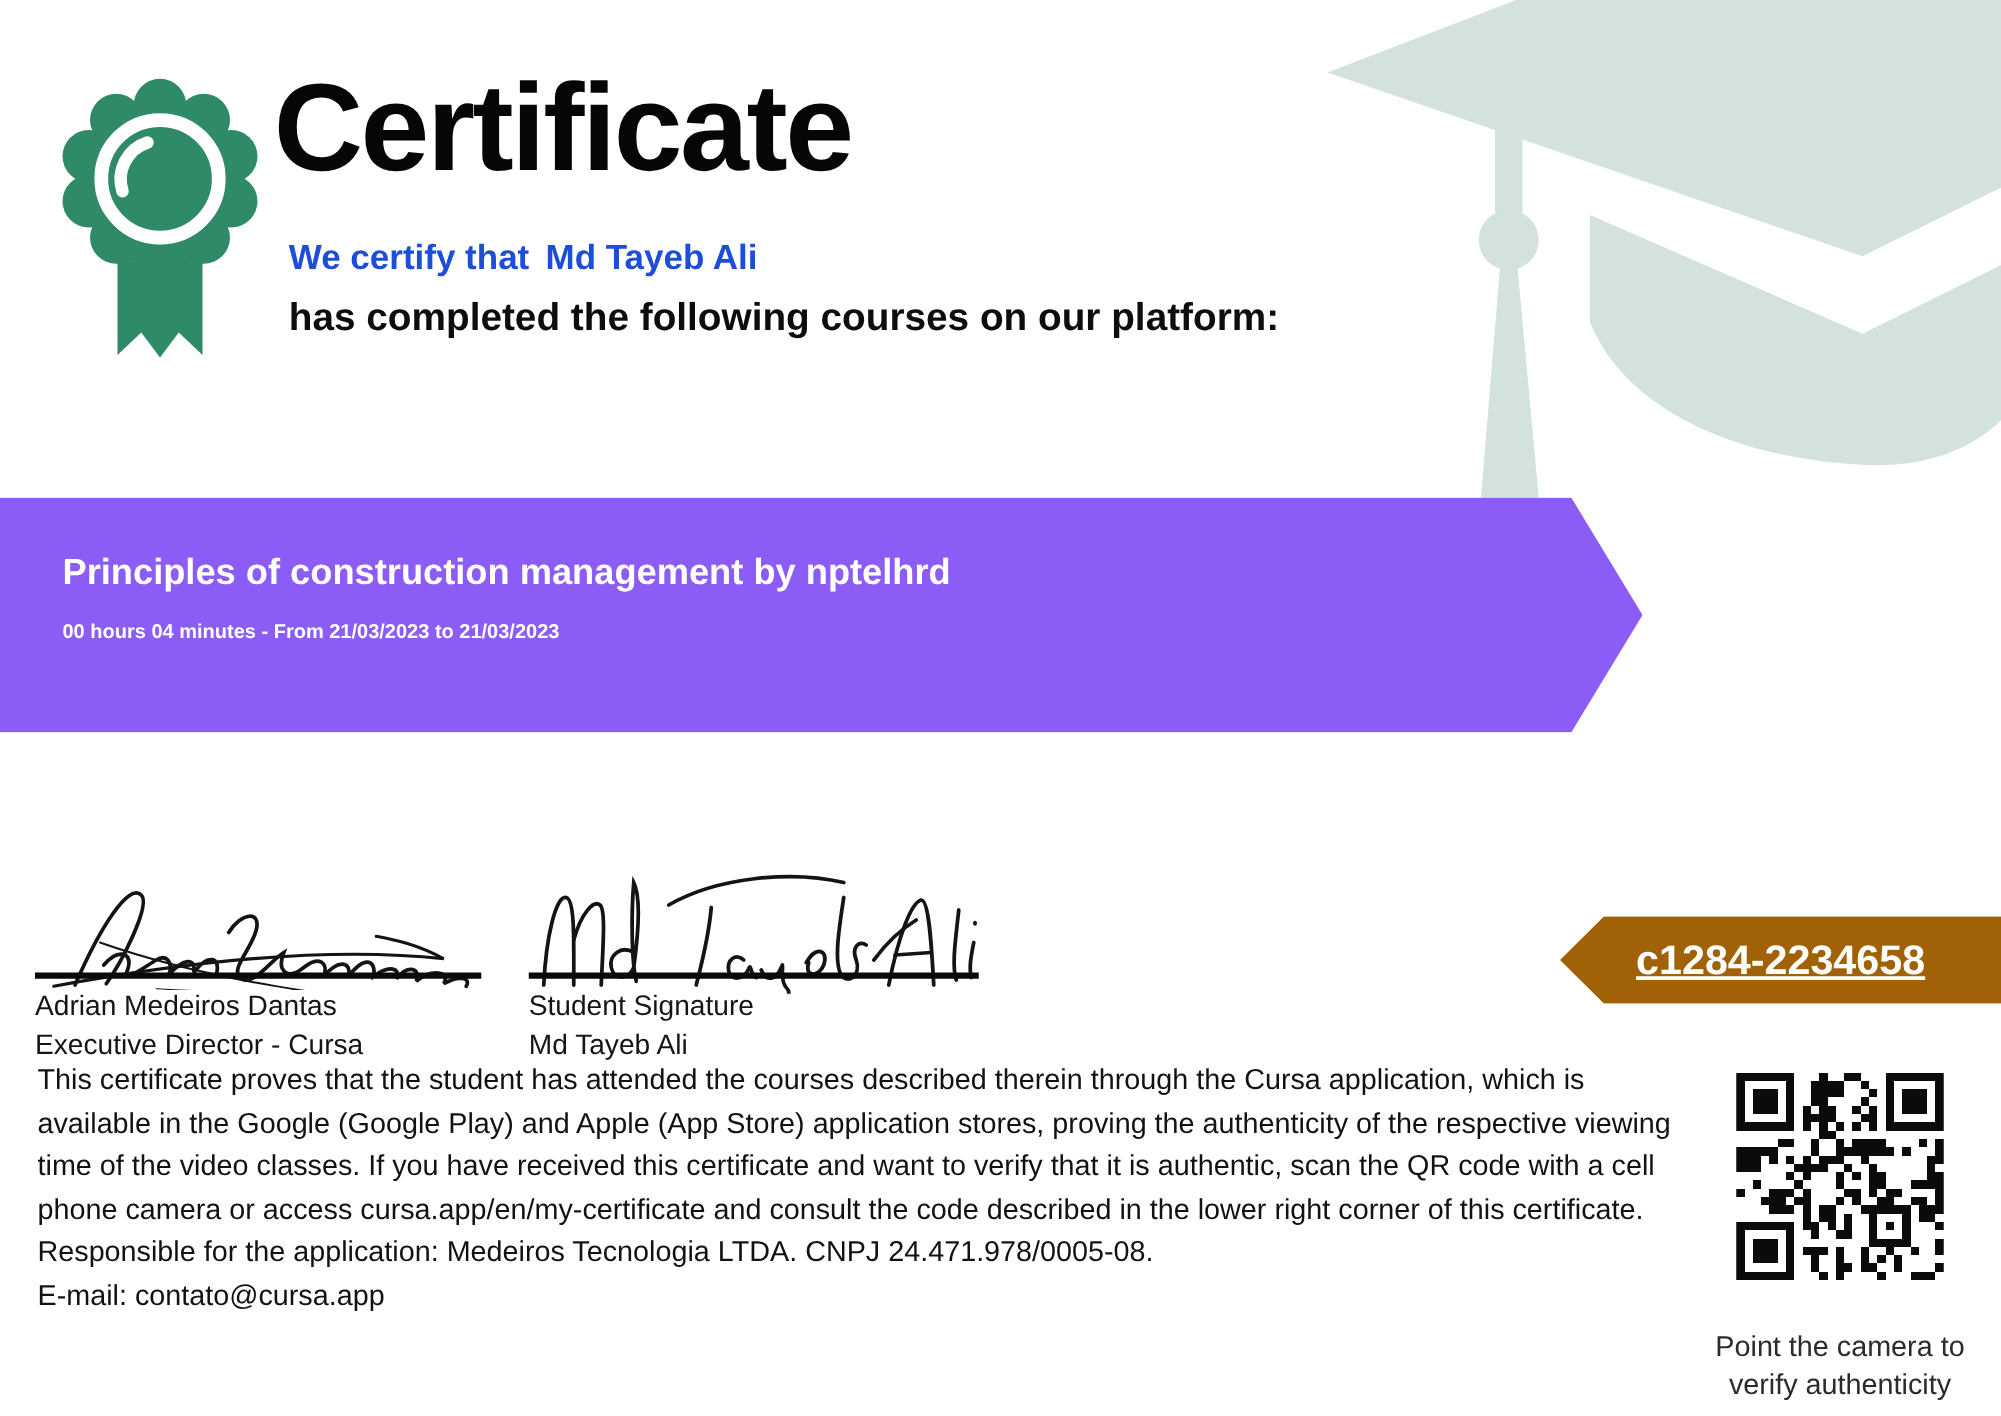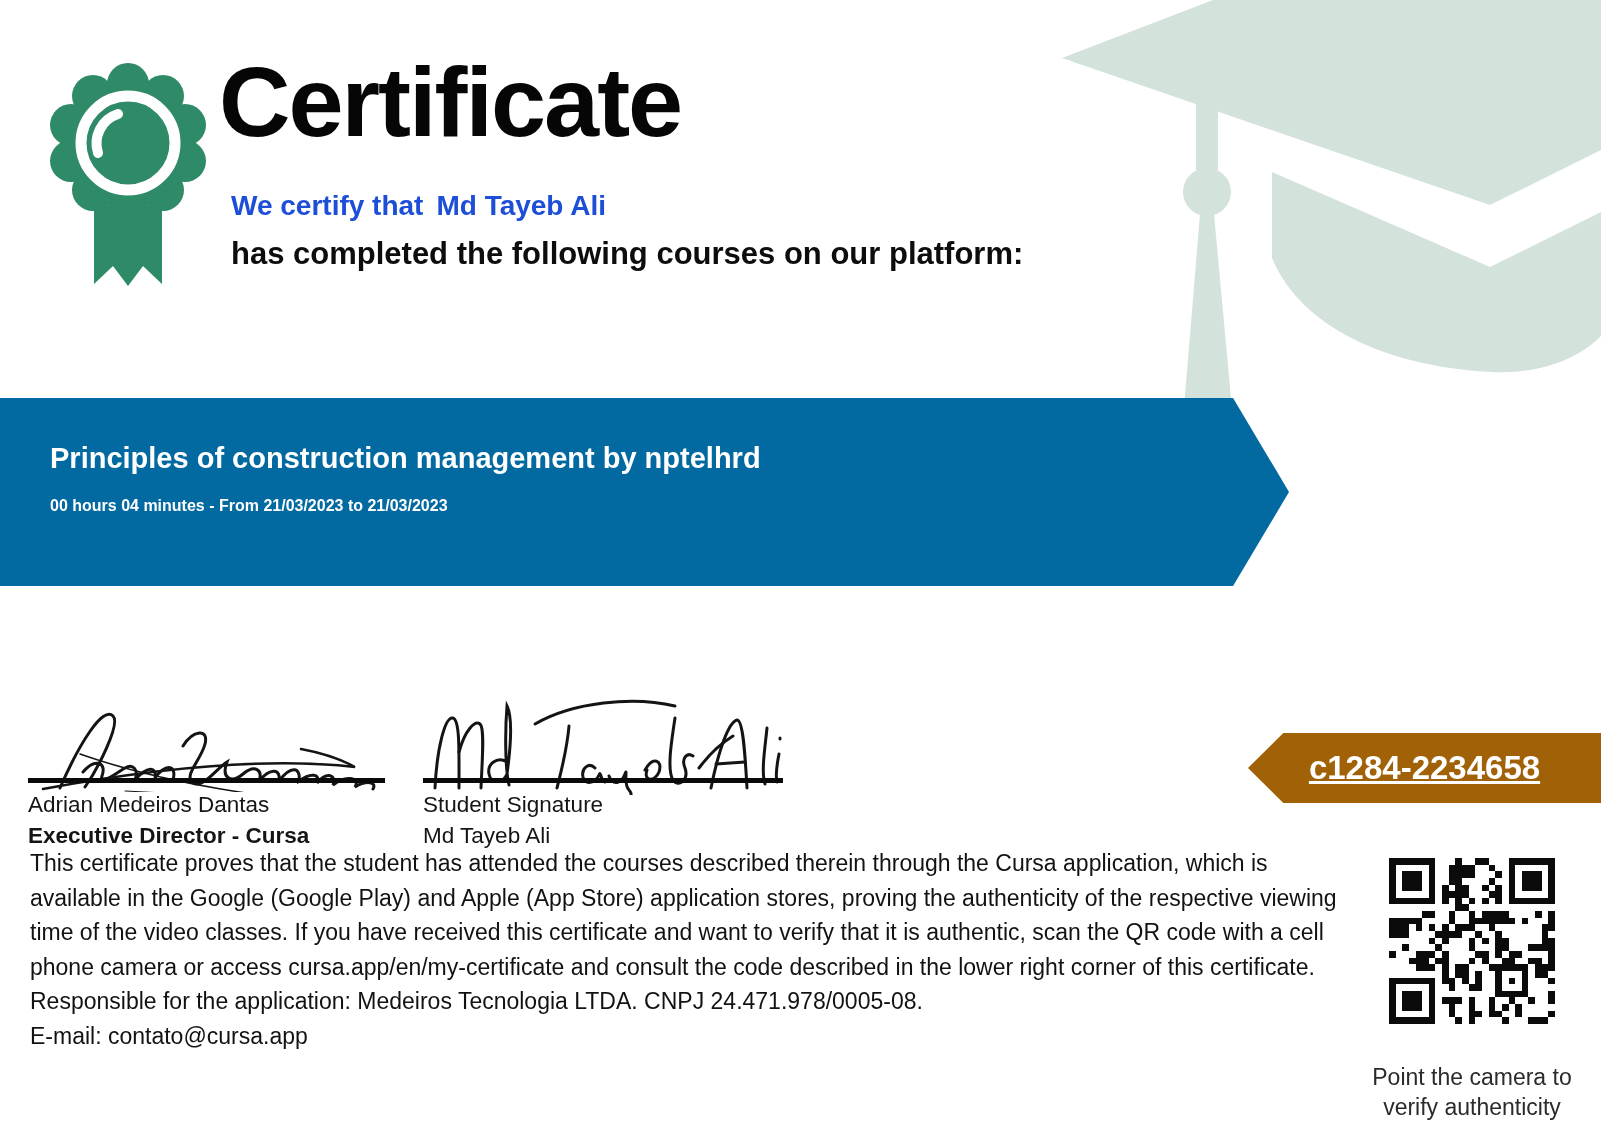--- a/index.html
+++ b/index.html
@@ -93,42 +93,42 @@
     <path d="M56,103 A31,31 0 0 1 76,64" fill="none" stroke="#ffffff" stroke-width="10" stroke-linecap="round"></path>
   </svg>
 
   <h1 class="cert-title">Certificate</h1>
   <div class="certify-line1">
     <span>We certify that</span><span class="student-name">Md Tayeb Ali</span>
   </div>
   <div class="certify-line2">has completed the following courses on our platform:</div>
 
 
-  <div class="banner" style="background:#0369a1;">
+  <div class="banner" style="background:#8b5cf6;padding-left:25px;">
     <div class="banner-title">Principles of construction management by nptelhrd</div>
     <div class="banner-details">00 hours 04 minutes - From 21/03/2023 to 21/03/2023</div>
   </div>
 
   <svg class="sig-scribble" style="left:25px;top:692px;" width="380" height="100" viewBox="0 0 380 100">
     <g fill="none" stroke="#141414" stroke-linecap="round">
       <path stroke-width="3" d="M35,96 C55,50 78,14 88,24 C96,32 72,78 60,95
         M58,80 C70,66 82,70 77,84 C73,95 90,82 100,76 C108,71 114,78 110,88
         C122,74 132,74 130,86 C142,70 152,74 148,88"></path>
       <path stroke-width="3" d="M158,54 C168,38 184,36 180,52 C176,68 158,84 168,91
         C178,97 192,76 202,70 C196,86 206,92 218,82 C230,72 238,78 234,89
         C246,75 256,77 254,89 C266,73 276,75 274,89 C286,80 296,82 292,91
         C302,79 312,83 308,93 C320,83 336,85 330,95 C342,88 352,90 348,97"></path>
       <path stroke-width="2.5" d="M18,97 C110,80 230,64 330,75 C310,64 292,60 276,57"></path>
       <path stroke-width="1.5" d="M55,62 C140,92 250,108 330,112"></path>
       <path stroke-width="1" d="M100,99 C200,104 300,110 368,118"></path>
     </g>
   </svg>
   <div class="sig-line" style="left:28px;top:778px;width:357px;"></div>
   <div class="sig-label" style="left:28px;top:792px;">Adrian Medeiros Dantas</div>
-  <div class="sig-label" style="left:28px;top:823px;font-weight:bold;">Executive Director - Cursa</div>
+  <div class="sig-label" style="left:28px;top:823px;">Executive Director - Cursa</div>
 
   <svg class="sig-scribble" style="left:423px;top:690px;" width="365" height="105" viewBox="0 0 365 105">
     <g fill="none" stroke="#141414" stroke-linecap="round" stroke-width="3">
       <path d="M12,98 C14,58 22,26 30,28 C37,30 36,62 36,98"></path>
       <path d="M36,62 C42,40 52,30 57,34 C62,38 59,72 58,98"></path>
       <path d="M84,72 C74,66 64,74 66,84 C68,94 80,94 84,84 C90,40 88,24 84,16 C82,40 82,78 86,95"></path>
       <path d="M112,34 C150,12 210,6 252,16"></path>
       <path d="M146,36 C144,60 138,82 134,98"></path>
       <path d="M172,78 C166,72 158,78 160,87 C162,95 172,94 176,85 C178,80 177,90 182,92"></path>
       <path d="M186,86 C190,96 198,94 202,84 C205,76 200,94 206,100 C212,106 204,114 196,110"></path>

